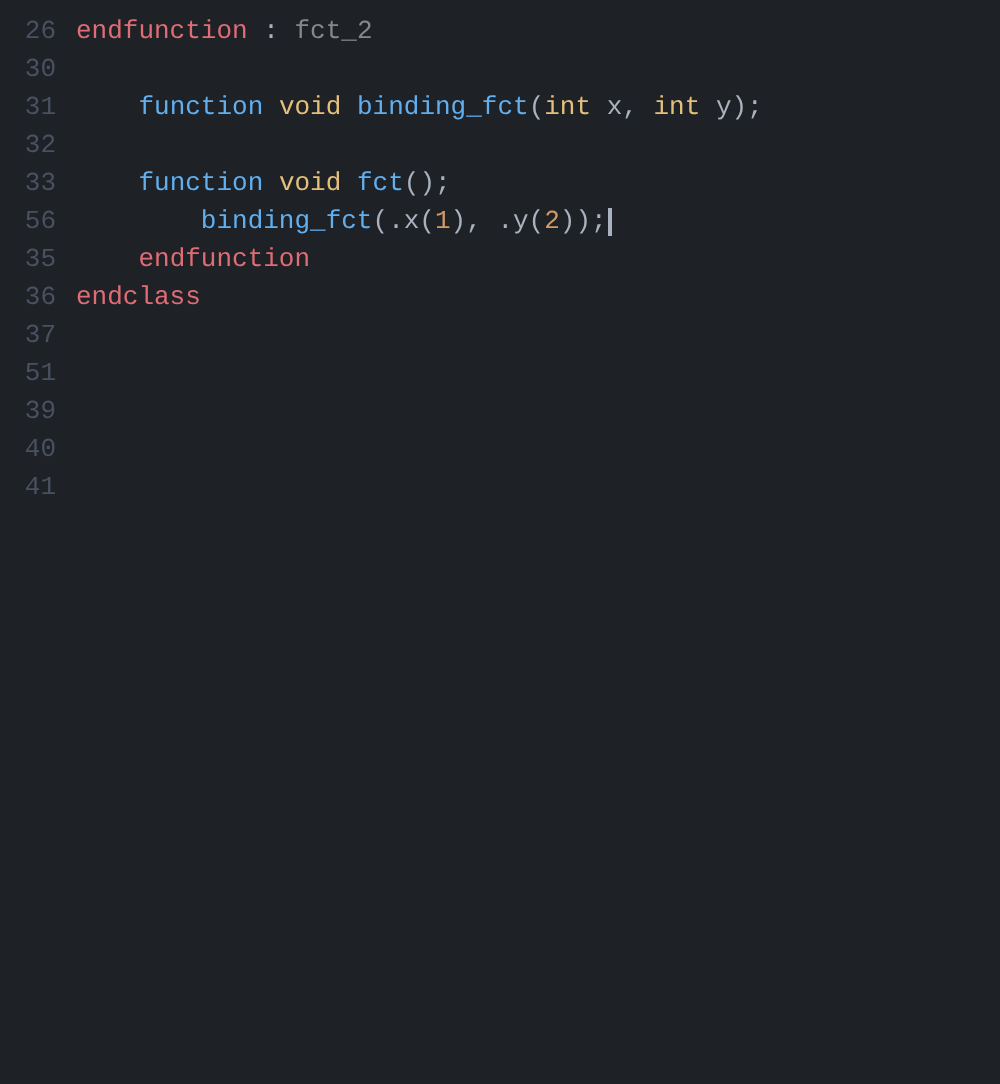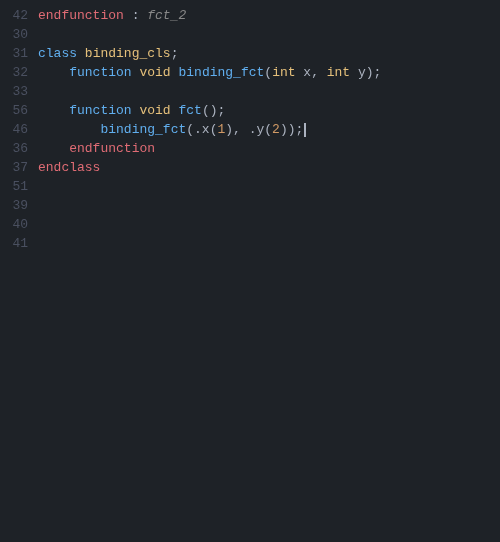--- a/index.html
+++ b/index.html
@@ -54,59 +54,58 @@
       height: 19px;
     }
 
     
     .kw-red { color: #e06c75; text-align: center; }        
     .kw-blue { color: #61afef; }       
     .kw-type { color: #e5c07b; }       
     .fn-name { color: #61afef; }       
     .cls-name { color: #e5c07b; }      
     .punctuation { color: #abb2bf; }
-    .italic-gray { color: #888; font-style: italic; }
+    .italic-gray { color: #888; }
     .binding-call { color: #61afef; }
     .num { color: #d19a66; }
     .cursor {
       display: inline-block;
       width: 2px;
       height: 14px;
       background-color: #abb2bf;
       vertical-align: middle;
       margin-left: 1px;
     }
   </style>
 </head>
 <body>
 
 <div class="code-editor">
   <div class="line-numbers">
-    <span>42</span>
+    <span>26</span>
     <span>30</span>
     <span>31</span>
     <span>32</span>
     <span>33</span>
     <span>56</span>
-    <span>46</span>
+    <span>35</span>
     <span>36</span>
     <span>37</span>
     <span>51</span>
     <span>39</span>
     <span>40</span>
     <span>41</span>
   </div>
 
   <div class="code-content">
 
     <span class="code-line"><span class="kw-red">endfunction</span><span class="punctuation"> : </span><span class="italic-gray">fct_2</span></span>
 
     <span class="code-line"> </span>
 
-    <span class="code-line"><span class="kw-blue">class</span><span class="punctuation"> </span><span class="cls-name">binding_cls</span><span class="punctuation">;</span></span>
 
     <span class="code-line">    <span class="kw-blue">function</span><span class="punctuation"> </span><span class="kw-type">void</span><span class="punctuation"> </span><span class="fn-name">binding_fct</span><span class="punctuation">(</span><span class="kw-type">int</span><span class="punctuation"> x, </span><span class="kw-type">int</span><span class="punctuation"> y);</span></span>
 
 
     <span class="code-line"> </span>
 
     <span class="code-line">    <span class="kw-blue">function</span><span class="punctuation"> </span><span class="kw-type">void</span><span class="punctuation"> </span><span class="fn-name">fct</span><span class="punctuation">();</span></span>
 
     <span class="code-line">        <span class="binding-call">binding_fct</span><span class="punctuation">(</span><span class="punctuation">.x(</span><span class="num">1</span><span class="punctuation">)</span><span class="punctuation">, .y(</span><span class="num">2</span><span class="punctuation">));</span><span class="cursor"></span></span>
 

